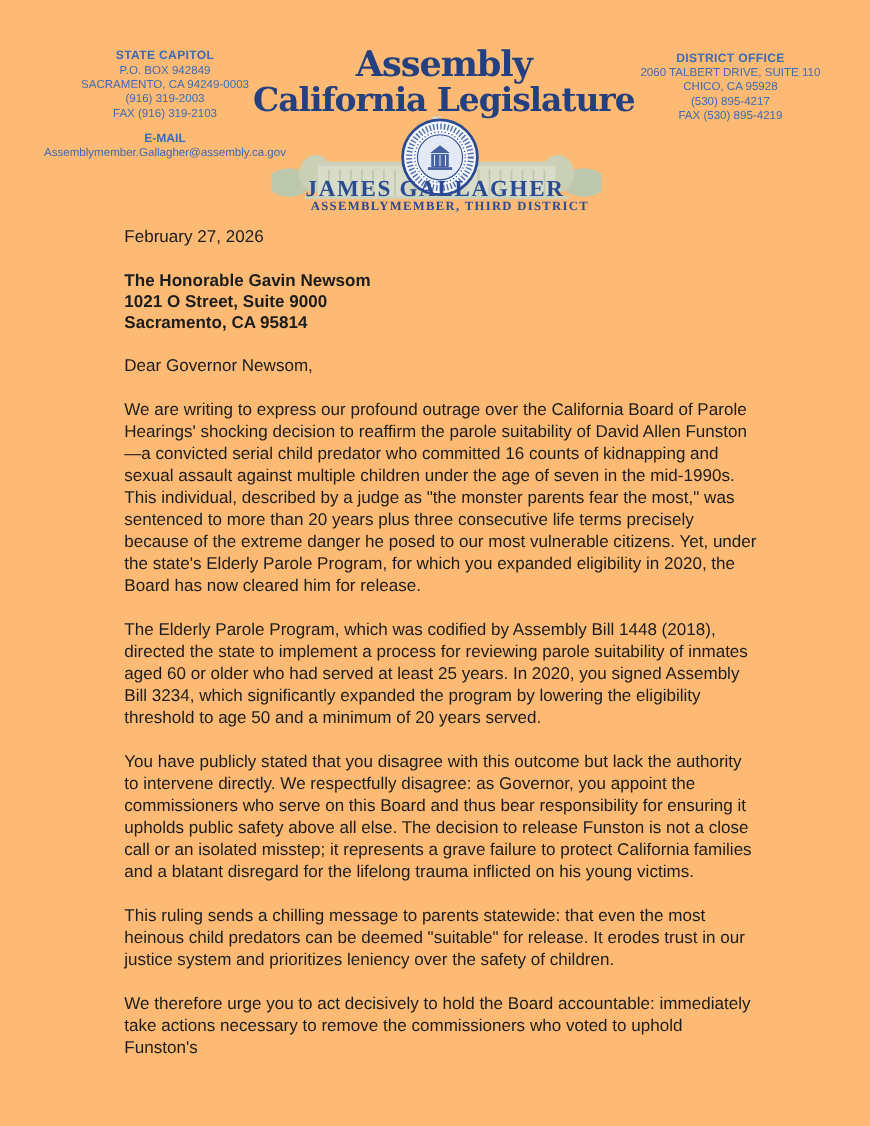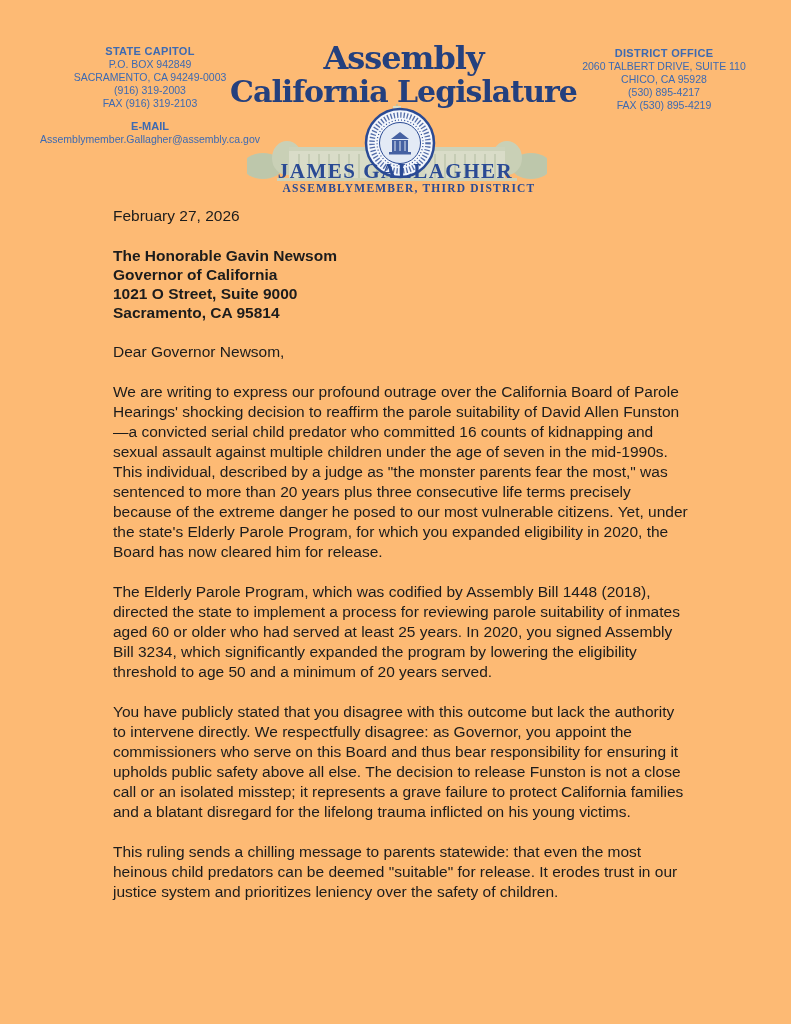--- a/index.html
+++ b/index.html
@@ -180,26 +180,26 @@
       <div class="member-name">JAMES GALLAGHER</div>
       <div class="member-title">ASSEMBLYMEMBER, THIRD DISTRICT</div>
     </div>
   </div>
 
   <div class="letter">
     <p>February 27, 2026</p>
 
     <div class="block">
       <div class="addr-line">The Honorable Gavin Newsom</div>
-      <div class="addr-line">Governor of California</div>
       <div class="addr-line">1021 O Street, Suite 9000</div>
       <div class="addr-line">Sacramento, CA 95814</div>
     </div>
 
     <p>Dear Governor Newsom,</p>
 
     <p>We are writing to express our profound outrage over the California Board of Parole Hearings' shocking decision to reaffirm the parole suitability of David Allen Funston—a convicted serial child predator who committed 16 counts of kidnapping and sexual assault against multiple children under the age of seven in the mid-1990s. This individual, described by a judge as "the monster parents fear the most," was sentenced to more than 20 years plus three consecutive life terms precisely because of the extreme danger he posed to our most vulnerable citizens. Yet, under the state's Elderly Parole Program, for which you expanded eligibility in 2020, the Board has now cleared him for release.</p>
     <p>The Elderly Parole Program, which was codified by Assembly Bill 1448 (2018), directed the state to implement a process for reviewing parole suitability of inmates aged 60 or older who had served at least 25 years. In 2020, you signed Assembly Bill 3234, which significantly expanded the program by lowering the eligibility threshold to age 50 and a minimum of 20 years served.</p>
     <p>You have publicly stated that you disagree with this outcome but lack the authority to intervene directly. We respectfully disagree: as Governor, you appoint the commissioners who serve on this Board and thus bear responsibility for ensuring it upholds public safety above all else. The decision to release Funston is not a close call or an isolated misstep; it represents a grave failure to protect California families and a blatant disregard for the lifelong trauma inflicted on his young victims.</p>
     <p>This ruling sends a chilling message to parents statewide: that even the most heinous child predators can be deemed "suitable" for release. It erodes trust in our justice system and prioritizes leniency over the safety of children.</p>
+    <p>We therefore urge you to act decisively to hold the Board accountable: immediately take actions necessary to remove the commissioners who voted to uphold Funston's</p>
   </div>
 
 </div>
 
 </body></html>

